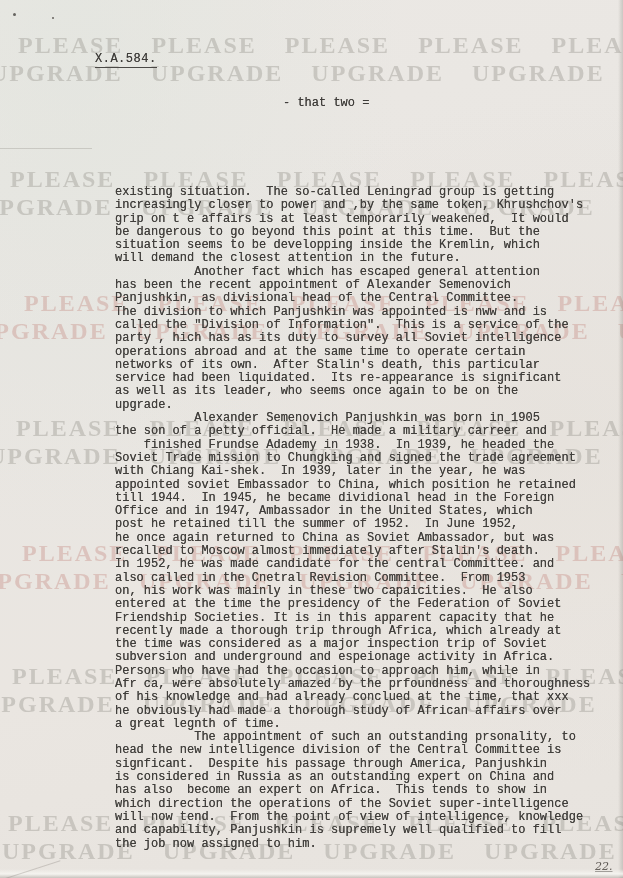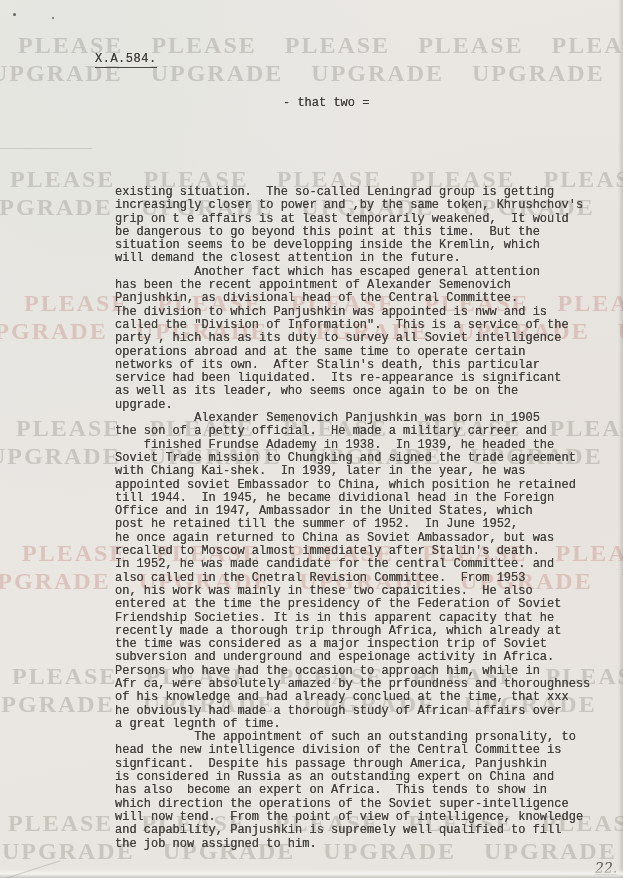--- a/index.html
+++ b/index.html
@@ -33,21 +33,21 @@
   }
   .doc-body{
     position:absolute;left:115px;top:186px;margin:0;
     font-family:"Liberation Mono", monospace;
     font-size:12px;line-height:13.3px;white-space:pre;
     color:#403e3b;text-shadow:0 0 0.5px rgba(64,62,59,0.85);
   }
   .page-number{
     position:absolute;left:595px;top:860px;
     font-family:"DejaVu Serif", serif;font-style:italic;
-    font-size:14px;color:#5a5550;text-decoration:underline;
+    font-size:11px;color:#5a5550;text-decoration:underline;
   }
   .speck{position:absolute;border-radius:50%;background:rgba(70,66,62,0.8);}
   .speck-a{left:13px;top:13px;width:3px;height:3px;}
   .speck-b{left:52px;top:17px;width:2px;height:2px;}
   .crease{position:absolute;left:0;top:148px;width:92px;height:1px;background:rgba(130,125,118,0.28);}
   .edge-right{position:absolute;right:0;top:0;width:5px;height:100%;
     background:linear-gradient(90deg, rgba(0,0,0,0), rgba(120,115,108,0.28));}
   .edge-bottom{position:absolute;left:0;bottom:0;width:100%;height:9px;
     background:linear-gradient(180deg, rgba(0,0,0,0), rgba(246,245,241,0.9) 55%, rgba(140,135,128,0.35));}
   .corner-line{position:absolute;left:-8px;bottom:6px;width:70px;height:1px;

